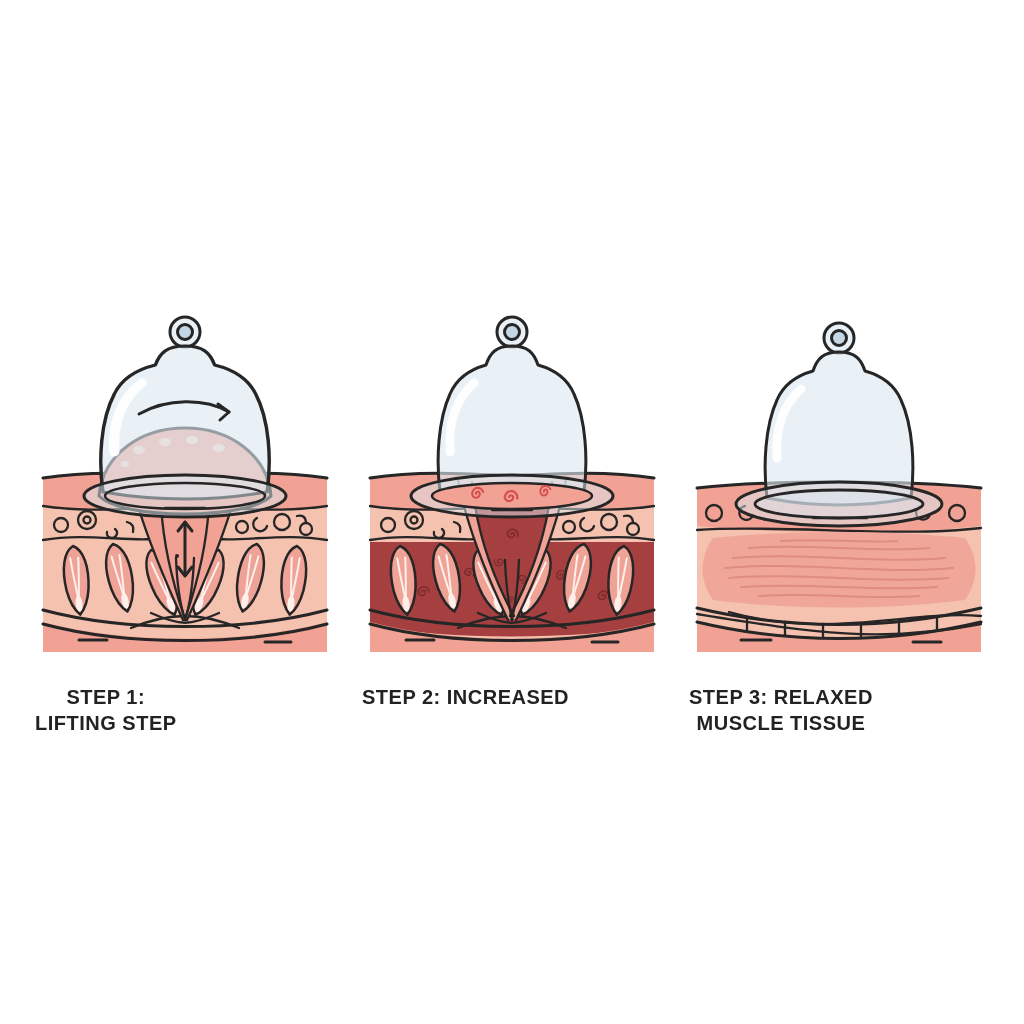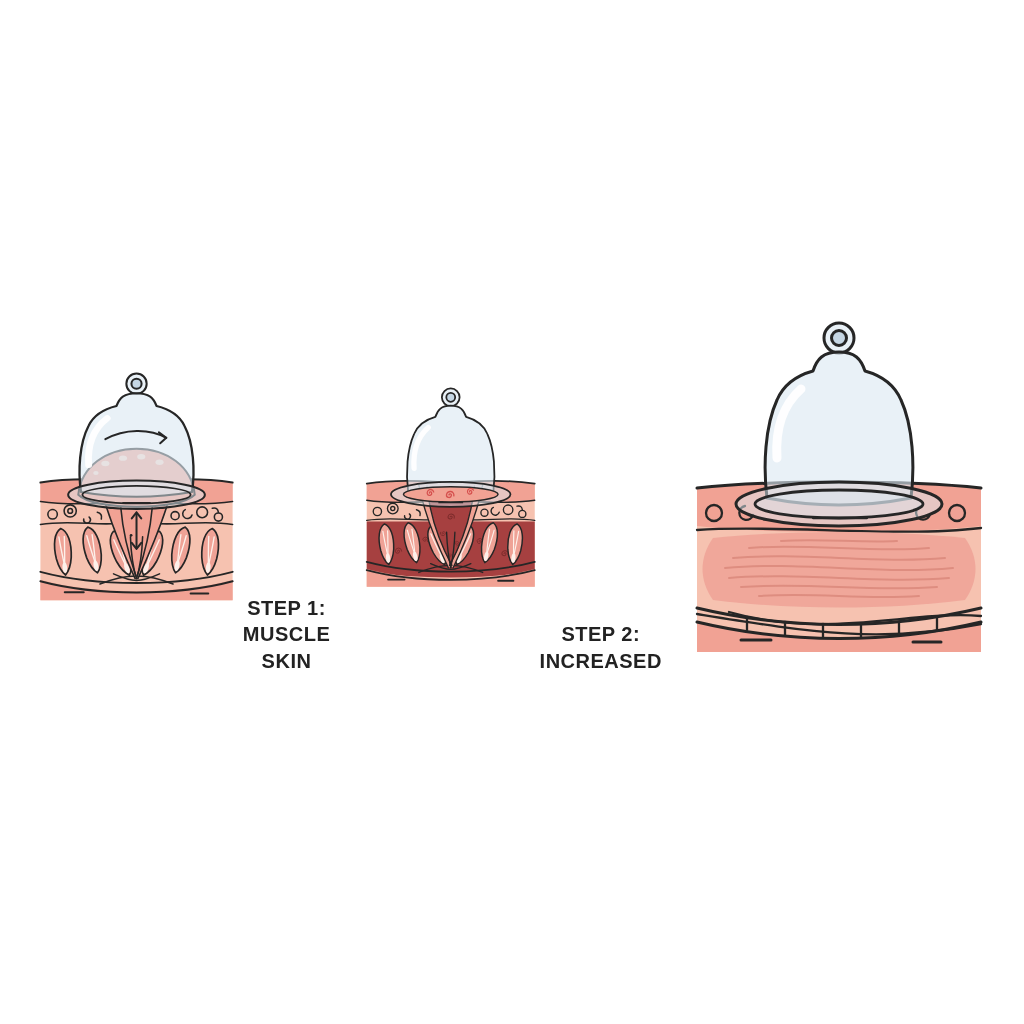--- a/index.html
+++ b/index.html
@@ -1,19 +1,19 @@
 <!DOCTYPE html>
 <html style="--c-bg: #ffffff; --c-outline: #262626; --c-glass: #dce9f2; --c-glass-deep: #c5d6e4; --c-glass-hl: #ffffff; --c-skin: #f1a294; --c-skin-light: #f6c2b0; --c-skin-hl: #fad7c9; --c-muscle: #efa296; --c-muscle-stria: #db897c; --c-muscle-tip: #fdf0ea; --c-blood: #a64040; --c-blood-dark: #7c2b2b; --c-swirl: #d5504e; --c-caption: #222222;"><head>
 <meta charset="utf-8">
 <style>
   html,body{margin:0;padding:0;background:#fff;}
   .stage{position:relative;width:1024px;height:1024px;background:var(--c-bg,#fff);overflow:hidden;
          font-family:"Liberation Sans",sans-serif;}
   .row{position:absolute;top:310px;left:0;right:0;display:flex;justify-content:center;gap:27px;}
-  .panel{width:300px;display:flex;flex-direction:row;align-items:flex-end;}
+  .panel{width:300px;display:flex;flex-direction:column;align-items:flex-start;}
   .panel svg{display:block;width:300px;height:364px;}
   .caption{margin-top:10px;text-align:center;color:var(--c-caption,#222);
            font-size:20px;font-weight:600;line-height:1.32;letter-spacing:.5px;}
   
   .ol{stroke:var(--c-outline);fill:none;stroke-width:3;stroke-linecap:round;stroke-linejoin:round;}
   .ol2{stroke:var(--c-outline);fill:none;stroke-width:2.3;stroke-linecap:round;stroke-linejoin:round;}
   .f-skin{fill:var(--c-skin);}
   .f-skinl{fill:var(--c-skin-light);}
   .f-muscle{fill:var(--c-muscle);}
   .f-tip{fill:var(--c-muscle-tip);}
@@ -125,21 +125,21 @@
           <path class="ol2" d="M 130,198 H 170"></path>
         </g>
 
         <g class="ol">
           <path d="M 104,104 C 132,88 170,88 194,102"></path>
           <path d="M 194,102 L 183,94 M 194,102 L 185,110"></path>
         </g>
       </svg>
       <figcaption class="caption">
         <div>STEP 1:</div>
-        <div>MUSCLE SKIN</div>
+        <div>LIFTING STEP</div>
       </figcaption>
     </figure>
 
     <figure class="panel" style="margin:0">
       <svg viewBox="0 0 300 364">
         <defs>
           <g id="p2leaf">
             <path class="leaf" d="M 0,0 C 10,5 14,22 11,44 C 9,56 5,64 0,69 C -5,64 -9,56 -11,44 C -14,22 -10,5 0,0 Z"></path>
             <path class="s-tip" d="M -4,12 C -3,30 -1,45 0,56"></path>
             <path class="s-tip" d="M 4,12 C 3,30 1,45 0,56"></path>
@@ -288,16 +288,20 @@
         <g transform="translate(0,6)">
           <circle class="glass" cx="150" cy="22" r="15"></circle>
           <circle class="knobin" cx="150" cy="22" r="7.5"></circle>
           <path class="glass" d="M 78,182 C 74,150 76,110 88,84 C 94,70 106,60 124,55 C 128,43 134,36 150,36 C 166,36 172,43 176,55 C 194,60 206,70 212,84 C 224,110 226,150 222,182 Q 150,196 78,182 Z"></path>
           <path class="hl" d="M 88,142 C 86,112 95,88 112,73"></path>
           <ellipse class="glass2" cx="150" cy="188" rx="103" ry="22"></ellipse>
           <ellipse cx="150" cy="188" rx="84" ry="14" fill="var(--c-glass)" fill-opacity=".4" stroke="var(--c-outline)" stroke-width="2.8"></ellipse>
           <path class="ol2" d="M 124,202 H 178"></path>
         </g>
       </svg>
+      <figcaption class="caption">
+        <div>STEP 3: RELAXED</div>
+        <div>MUSCLE TISSUE</div>
+      </figcaption>
     </figure>
 
   </div>
 </div>
 
 </body></html>

